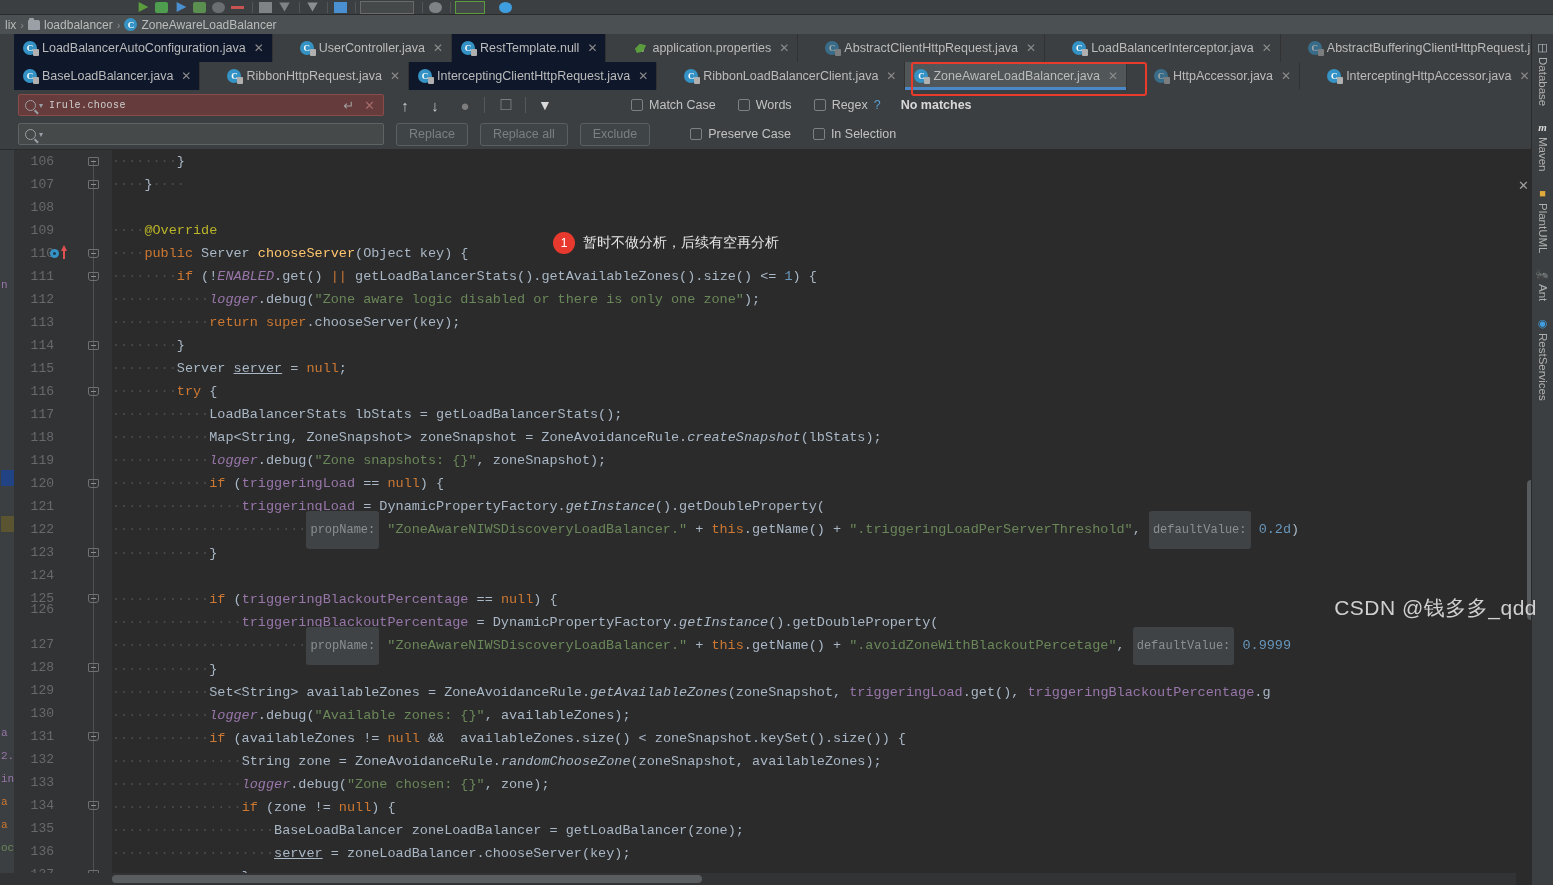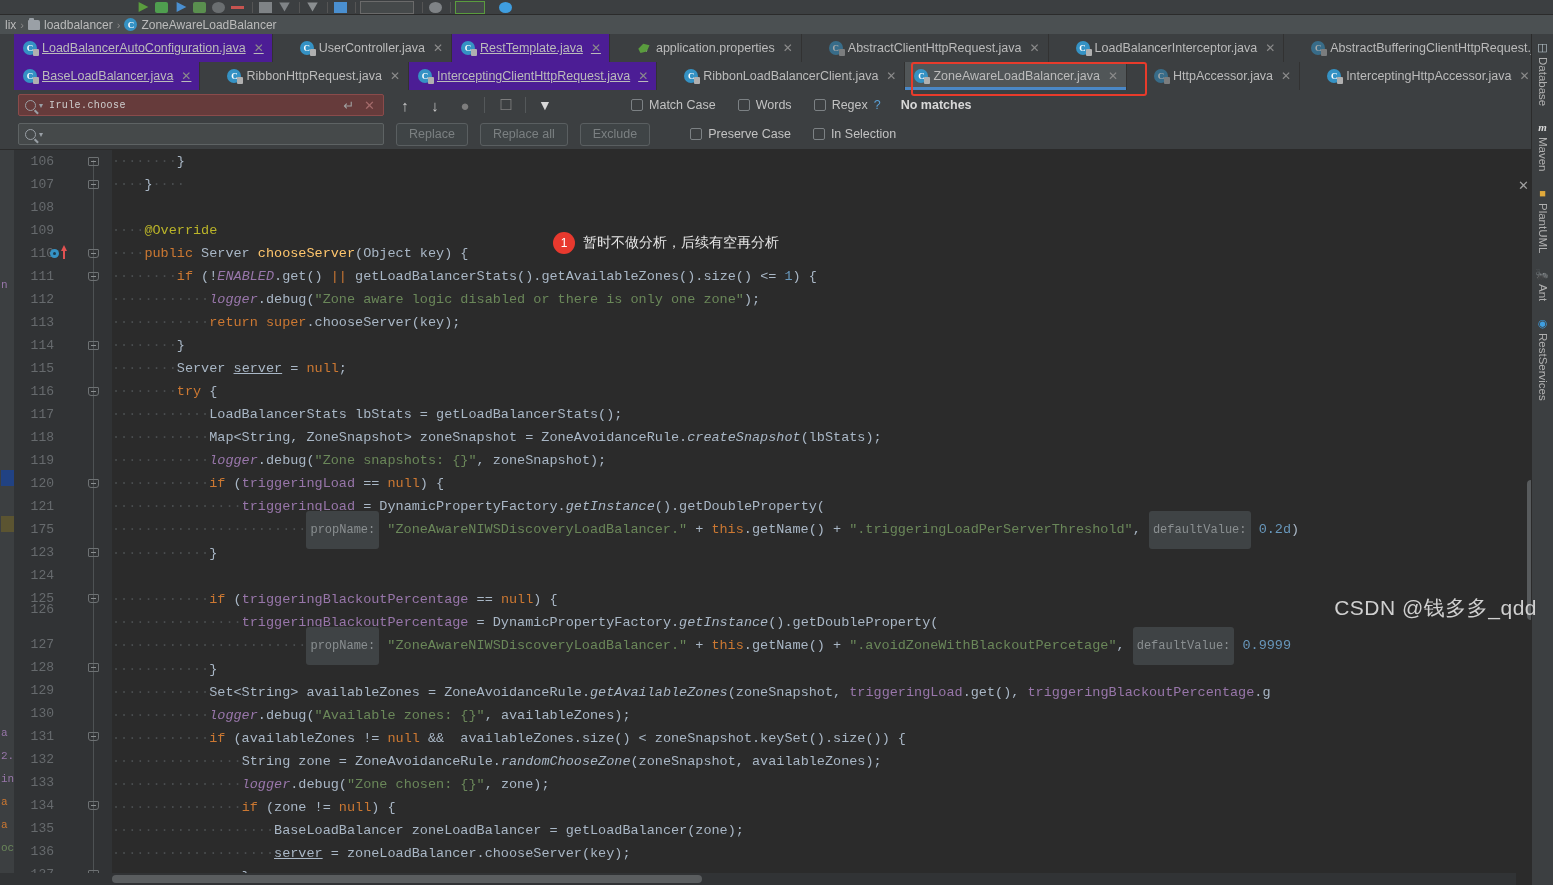--- a/index.html
+++ b/index.html
@@ -47,21 +47,21 @@
   }
   .tabrow.r1 { top: 34px; }
   .tabrow.r2 { top: 62px; }
   .tab {
     display: flex; align-items: center; gap: 5px;
     padding: 0 8px 0 9px; font-size: 12.5px; color: #bbbbbb;
     border-right: 1px solid #323232; background: #4e5254;
     white-space: nowrap; position: relative; flex: 0 0 auto;
   }
   .tab.inactive { background: #3c3f41; padding-left: 27px; }
-  .tab.active-file { background: #4c1d95; text-decoration: underline; }
+  .tab.active-file { background: #0f172a; }
   .tab.selected { background: #515658; }
   .tab.selected:after {
     content:""; position:absolute; left:0; right:0; bottom:0; height:3px; background:#4a88c7;
   }
   .tab-close { color: #8c8c8c; font-size: 12px; margin-left: 3px; }
   .ico-java {
     width: 14px; height: 14px; border-radius: 50%; background: #3592c4;
     position: relative; flex: 0 0 auto;
   }
   .ico-java:before{
@@ -300,21 +300,21 @@
       <span>LoadBalancerAutoConfiguration.java</span>
       <span class="tab-close">✕</span>
     </div>
     <div class="tab inactive">
       <span class="ico-java"></span>
       <span>UserController.java</span>
       <span class="tab-close">✕</span>
     </div>
     <div class="tab active-file">
       <span class="ico-java"></span>
-      <span>RestTemplate.java</span>
+      <span>RestTemplate.null</span>
       <span class="tab-close">✕</span>
     </div>
     <div class="tab inactive">
       <span class="ico-props"></span>
       <span>application.properties</span>
       <span class="tab-close">✕</span>
     </div>
     <div class="tab inactive">
       <span class="ico-java ico-abs"></span>
       <span>AbstractClientHttpRequest.java</span>
@@ -442,21 +442,21 @@
       <div class="lnum" style="top:138px">112</div>
       <div class="lnum" style="top:161px">113</div>
       <div class="lnum" style="top:184px">114</div>
       <div class="lnum" style="top:207px">115</div>
       <div class="lnum" style="top:230px">116</div>
       <div class="lnum" style="top:253px">117</div>
       <div class="lnum" style="top:276px">118</div>
       <div class="lnum" style="top:299px">119</div>
       <div class="lnum" style="top:322px">120</div>
       <div class="lnum" style="top:345px">121</div>
-      <div class="lnum" style="top:368px">175</div>
+      <div class="lnum" style="top:368px">122</div>
       <div class="lnum" style="top:391px">123</div>
       <div class="lnum" style="top:414px">124</div>
       <div class="lnum" style="top:437px">125</div>
       <div class="lnum" style="top:448px">126</div>
       <div class="lnum" style="top:483px">127</div>
       <div class="lnum" style="top:506px">128</div>
       <div class="lnum" style="top:529px">129</div>
       <div class="lnum" style="top:552px">130</div>
       <div class="lnum" style="top:575px">131</div>
       <div class="lnum" style="top:598px">132</div>

